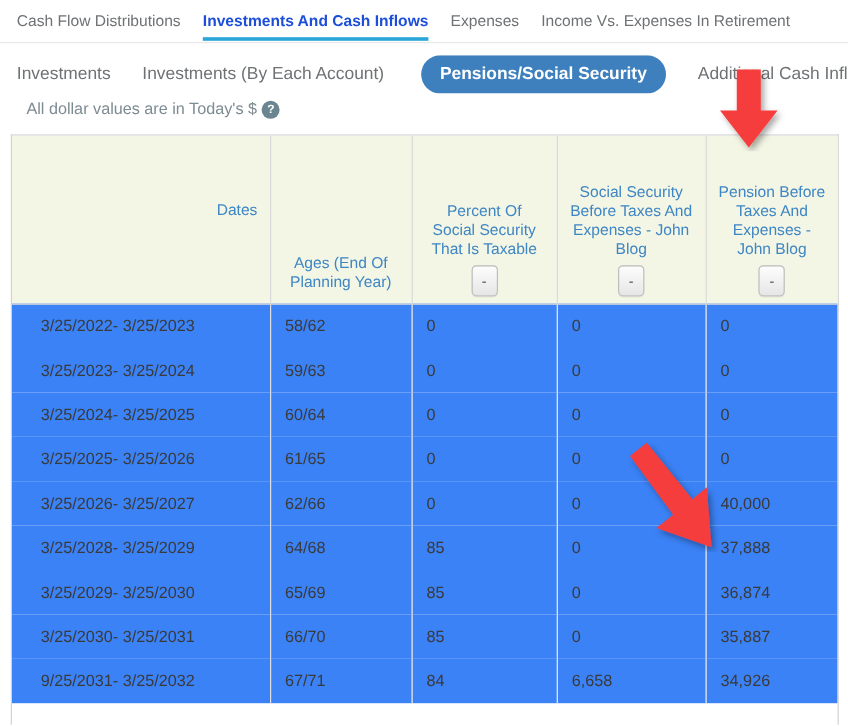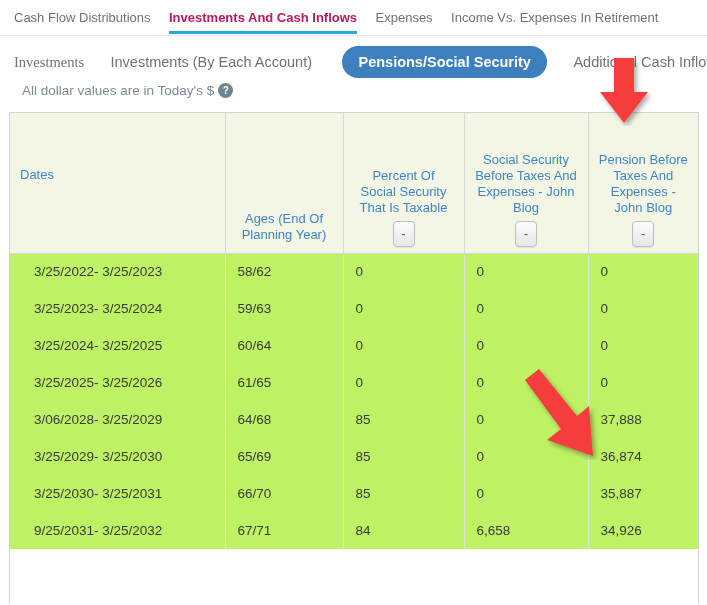--- a/index.html
+++ b/index.html
@@ -31,21 +31,21 @@
     font-size: 13px;
     color: #6f7274;
     padding: 10px 0 8px 0;
     margin: 0 0 0 14px;
     line-height: 16px;
     vertical-align: top;
     cursor: pointer;
   }
   .main-tab.first { margin-left: 14px; }
   .main-tab.active {
-    color: #be185d;
+    color: #1d4ed8;
     font-weight: bold;
     border-bottom: 3px solid #2aa7d8;
     padding-bottom: 5px;
   }
   .main-tabs-rule {
     position: absolute;
     top: 35px;
     left: 0;
     width: 707px;
     height: 1px;
@@ -65,21 +65,21 @@
   .sub-tab {
     display: inline-block;
     font-size: 14.5px;
     color: #6f7274;
     line-height: 18px;
     padding: 6px 0;
     margin-left: 22px;
     vertical-align: middle;
     cursor: pointer;
   }
-  .sub-tab.first { margin-left: 14px; font-family: Liberation Serif, serif; }
+  .sub-tab.first { margin-left: 14px; }
   .sub-tab.active {
     background: #3d80bd;
     color: #ffffff;
     font-weight: bold;
     border-radius: 16px;
     padding: 7px 16px;
     margin-left: 26px;
   }
 
   
@@ -141,21 +141,21 @@
     box-sizing: border-box;
     font-weight: normal;
     font-size: 13px;
     color: #3f86c4;
     vertical-align: bottom;
     text-align: center;
     line-height: 16px;
   }
   table.grid thead th:last-child { border-right: none; }
   table.grid thead th.align-left {
-    text-align: left;
+    text-align: right;
     vertical-align: middle;
     padding-bottom: 16px;
   }
   .hdr-label { display: block; }
   .hdr-label.lower { padding-bottom: 4px; }
 
   .minus-btn {
     display: inline-block;
     width: 22px;
     height: 26px;
@@ -173,21 +173,21 @@
   }
 
   table.grid tbody td {
     border-right: 1px solid #e0e0e0;
     height: 37px;
     padding: 0 0 0 12px;
     font-size: 13.5px;
     color: #3a3a3a;
     vertical-align: middle;
     box-sizing: border-box;
-    background: #bef264;
+    background: #3b82f6;
     white-space: nowrap;
   }
   table.grid tbody td:last-child { border-right: none; }
   table.grid tbody td.dates { padding-left: 24px; }
   table.grid tbody td.ages  { }
 
   
   .arrow {
     position: absolute;
     pointer-events: none;
@@ -271,21 +271,28 @@
           <td class="">0</td>
         </tr>
         <tr>
           <td class="dates">3/25/2025- 3/25/2026</td>
           <td class="ages">61/65</td>
           <td class="">0</td>
           <td class="">0</td>
           <td class="">0</td>
         </tr>
         <tr>
-          <td class="dates">3/06/2028- 3/25/2029</td>
+          <td class="dates">3/25/2026- 3/25/2027</td>
+          <td class="ages">62/66</td>
+          <td class="">0</td>
+          <td class="">0</td>
+          <td class="">40,000</td>
+        </tr>
+        <tr>
+          <td class="dates">3/25/2028- 3/25/2029</td>
           <td class="ages">64/68</td>
           <td class="">85</td>
           <td class="">0</td>
           <td class="">37,888</td>
         </tr>
         <tr>
           <td class="dates">3/25/2029- 3/25/2030</td>
           <td class="ages">65/69</td>
           <td class="">85</td>
           <td class="">0</td>

